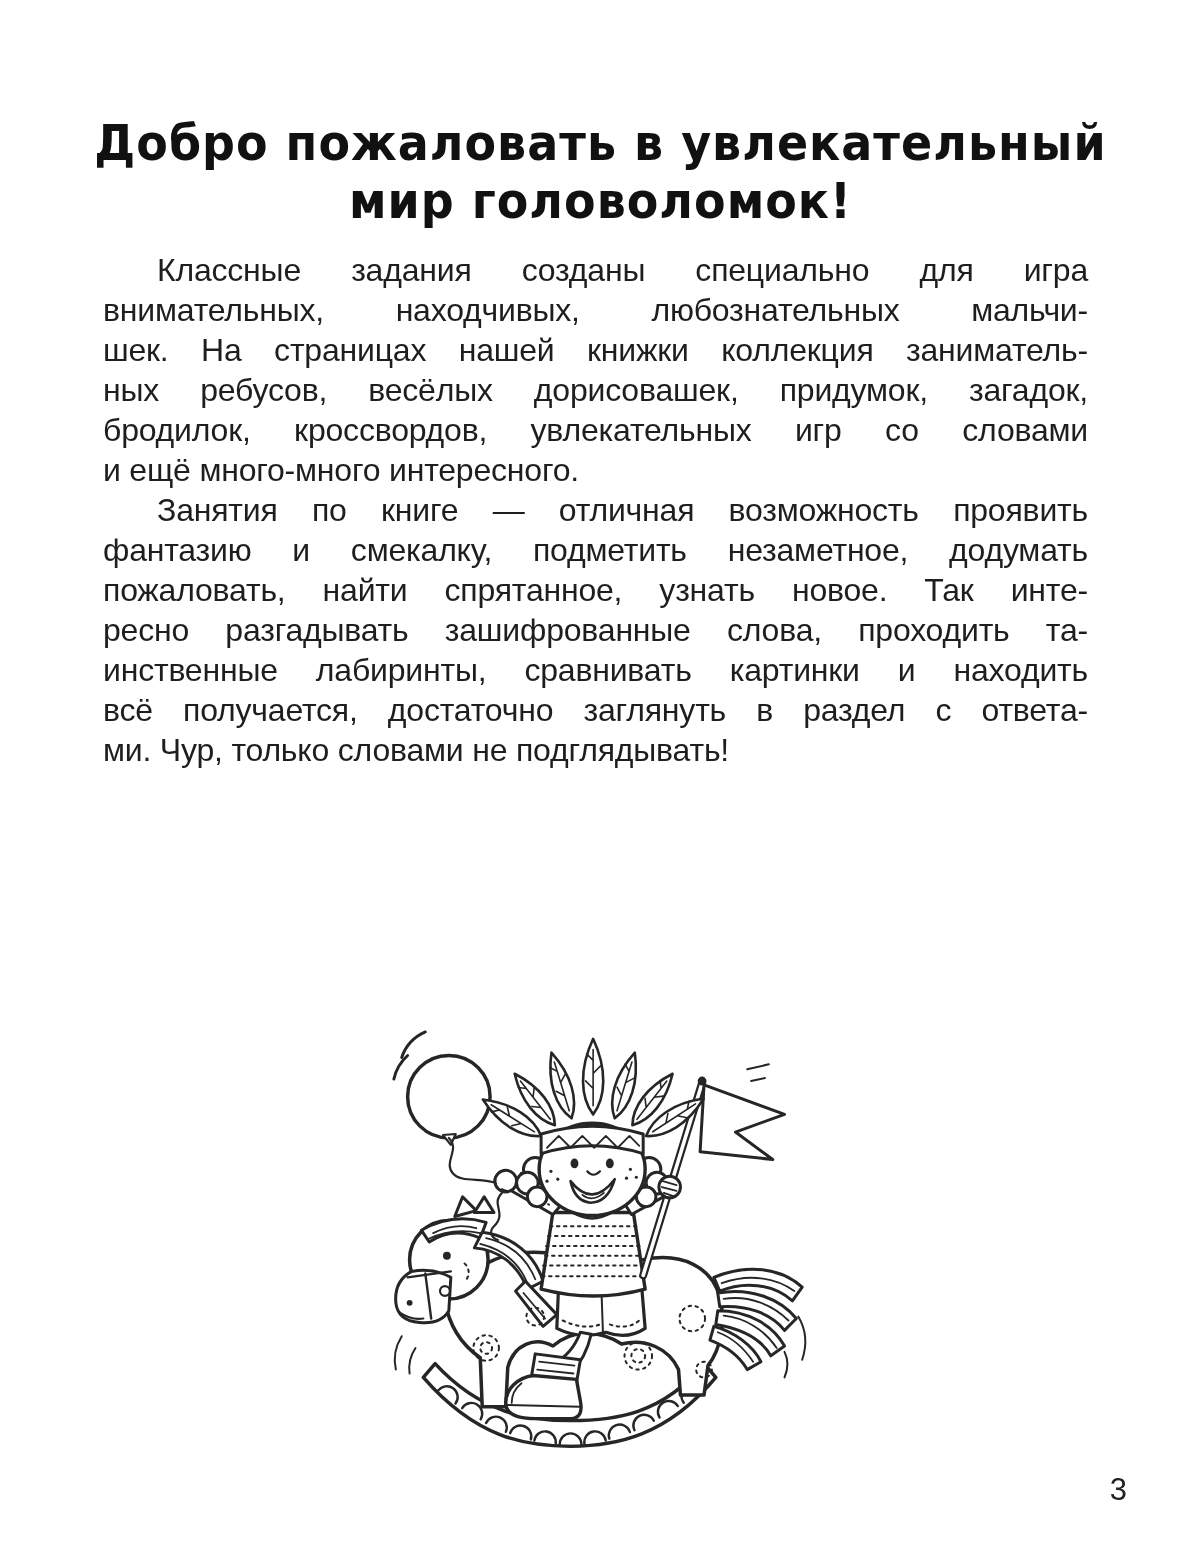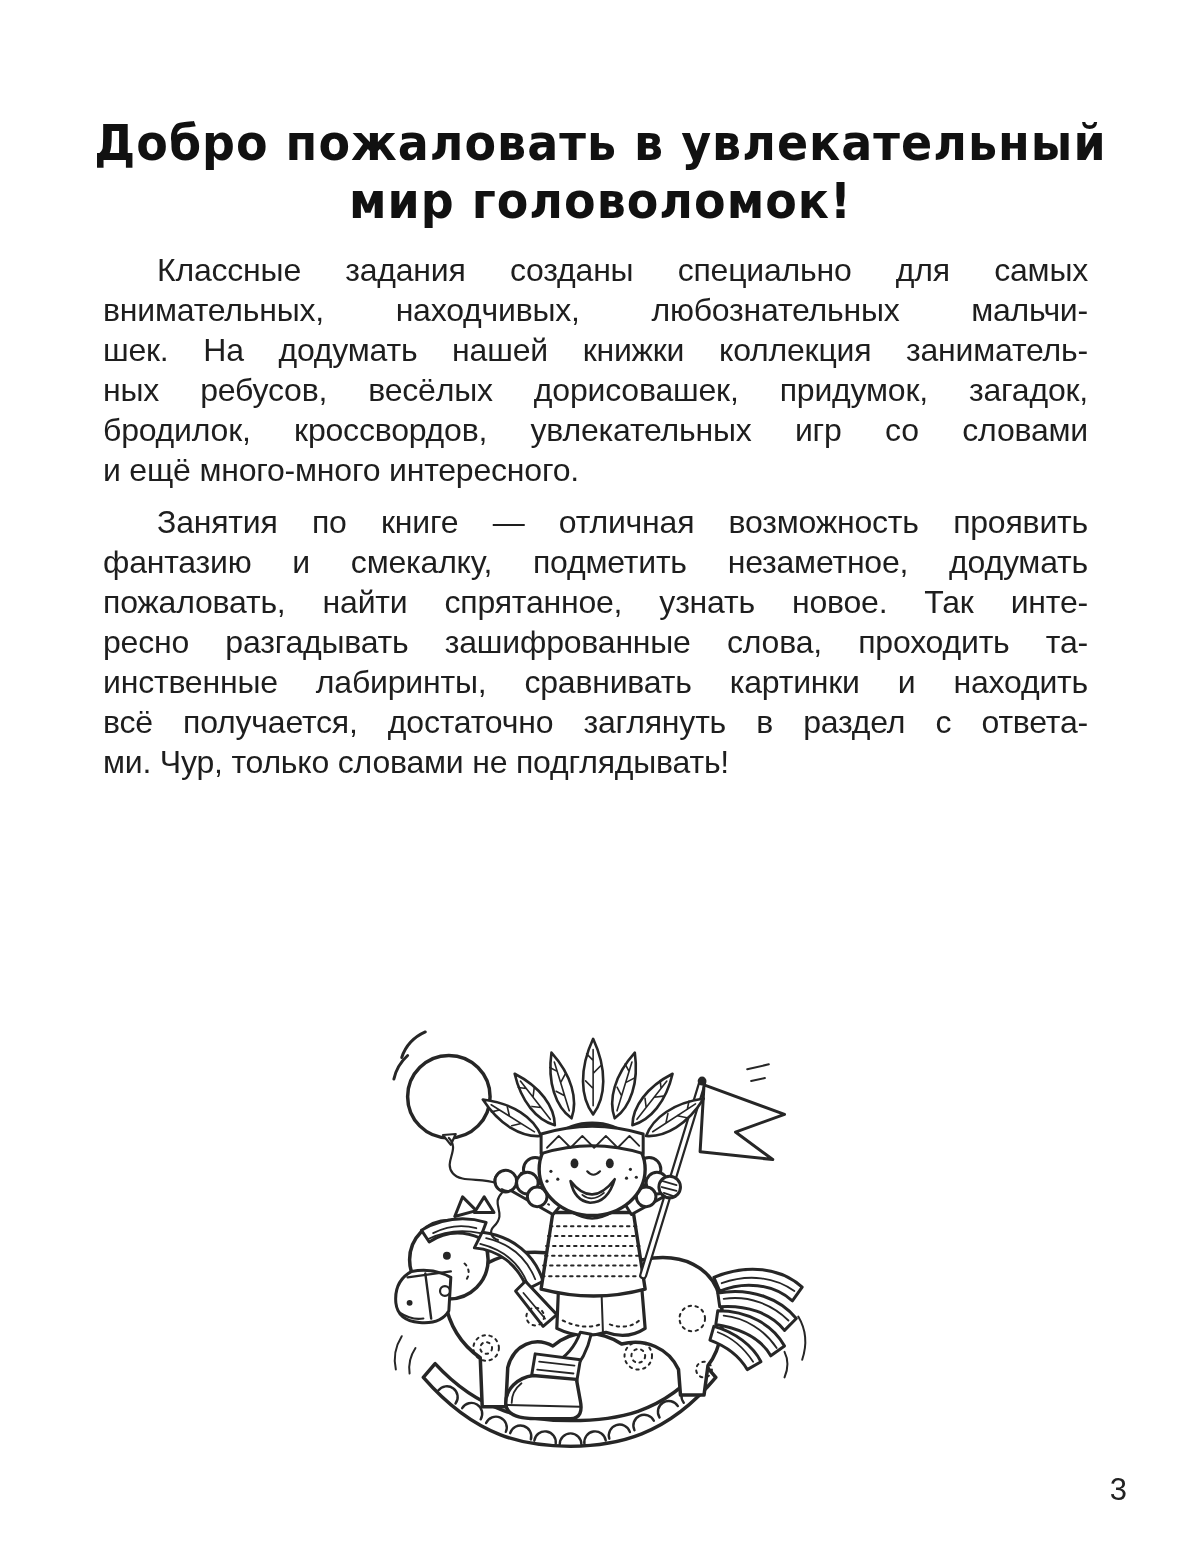--- a/index.html
+++ b/index.html
@@ -18,21 +18,21 @@
     font-family:"DejaVu Sans",sans-serif;
     font-weight:bold;
     font-size:46px;line-height:58px;
     letter-spacing:1px;color:#111;
   }
   .title .tline{display:block;transform:scaleY(1.08);}
   .bodytext{
     position:absolute;left:103px;top:250px;width:985px;
     font-size:32px;line-height:40px;letter-spacing:-0.2px;
   }
-  .para + .para{margin-top:12px;}
+  .para + .para{}
   .line{text-align:justify;text-align-last:justify;}
   .line.first{text-indent:54px;}
   .line.last{text-align-last:left;}
   .illustration{position:absolute;left:388px;top:1020px;width:424px;height:442px;}
   .pagenum{
     position:absolute;top:1472px;right:66px;
     font-size:31px;color:#222;
   }
   
   .art *{vector-effect:non-scaling-stroke;}
@@ -49,23 +49,23 @@
 
 <div class="page">
 
   <h1 class="title">
     <span class="tline">Добро пожаловать в увлекательный</span>
     <span class="tline">мир головоломок!</span>
   </h1>
 
   <div class="bodytext">
       <div class="para">
-        <div class="line first">Классные задания созданы специально для самых</div>
+        <div class="line first">Классные задания созданы специально для игра</div>
         <div class="line">внимательных, находчивых, любознательных мальчи-</div>
-        <div class="line">шек. На додумать нашей книжки коллекция заниматель-</div>
+        <div class="line">шек. На страницах нашей книжки коллекция заниматель-</div>
         <div class="line">ных ребусов, весёлых дорисовашек, придумок, загадок,</div>
         <div class="line">бродилок, кроссвордов, увлекательных игр со словами</div>
         <div class="line last">и ещё много-много интересного.</div>
       </div>
       <div class="para">
         <div class="line first">Занятия по книге — отличная возможность проявить</div>
         <div class="line">фантазию и смекалку, подметить незаметное, додумать</div>
         <div class="line">пожаловать, найти спрятанное, узнать новое. Так инте-</div>
         <div class="line">ресно разгадывать зашифрованные слова, проходить та-</div>
         <div class="line">инственные лабиринты, сравнивать картинки и находить</div>

